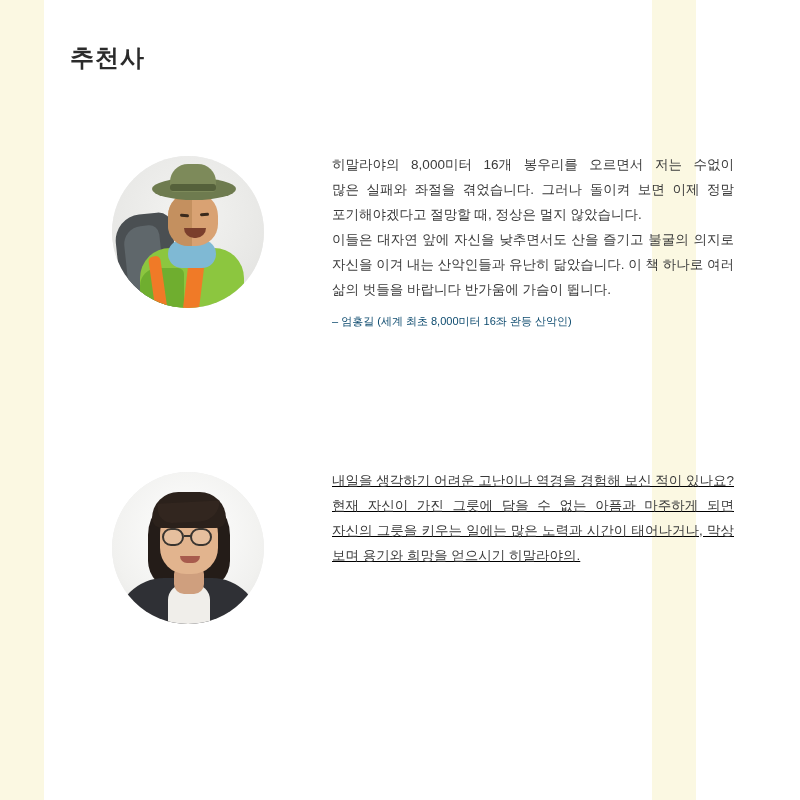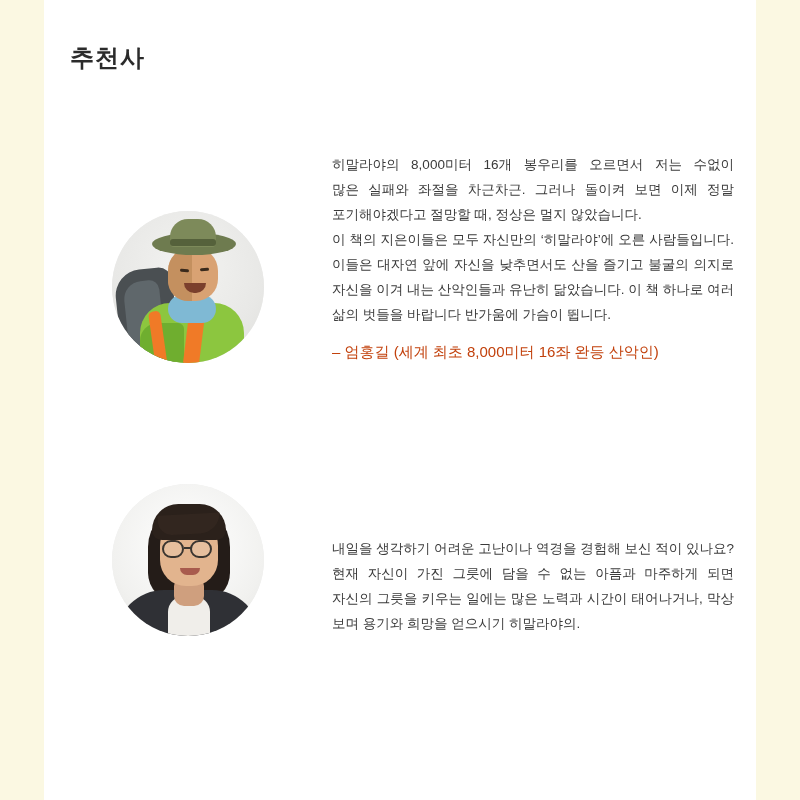--- a/index.html
+++ b/index.html
@@ -9,21 +9,21 @@
   }
   body {
     width: 800px;
     height: 800px;
     font-family: "Liberation Sans", sans-serif;
     background: #ffffff;
     overflow: hidden;
   }
   .page {
     position: relative;
-    width: 800px;
+    width: 696px;
     height: 800px;
     background: #ffffff;
   }
   
   .band {
     position: absolute;
     top: 0;
     height: 800px;
     background: #fbf8e2;
   }
@@ -46,24 +46,24 @@
     font-weight: bold;
     color: #2b2b2b;
     letter-spacing: 1px;
   }
 
   .testimonial {
     position: absolute;
     left: 0;
     width: 712px;
     display: flex;
-    align-items: flex-end;
+    align-items: flex-start;
   }
   .t1 { top: 152px; }
-  .t2 { top: 480px; }
+  .t2 { top: 468px; text-decoration: underline; }
 
   .avatar-wrap {
     width: 288px;
     display: flex;
     justify-content: center;
     padding-top: 4px;
   }
   .avatar {
     width: 152px;
     height: 152px;
@@ -82,23 +82,23 @@
     line-height: 25px;
     color: #3a3a3a;
     text-align: justify;
     text-align-last: justify;
     white-space: nowrap;
   }
   .quote-line.last {
     text-align-last: left;
   }
   .attribution {
-    margin-top: 14px;
-    font-size: 15px;
-    color: #c2410c;
+    margin-top: 8px;
+    font-size: 11px;
+    color: #0c4a6e;
     line-height: 22px;
   }
 
   
   .a1-bg {
     position: absolute; inset: 0;
     background: radial-gradient(circle at 50% 38%, #f3f3f1 0%, #e8e8e6 62%, #dededa 100%);
   }
   .a1-backpack {
     position: absolute; left: 6px; top: 58px; width: 58px; height: 96px;
@@ -227,23 +227,22 @@
           <div class="a1-eye-l"></div>
           <div class="a1-eye-r"></div>
           <div class="a1-mouth"></div>
           <div class="a1-hat"></div>
           <div class="a1-hat-top"></div>
           <div class="a1-hat-band"></div>
         </div>
       </div>
       <div class="quote-body">
         <div class="quote-line">히말라야의 8,000미터 16개 봉우리를 오르면서 저는 수없이</div>
-        <div class="quote-line">많은 실패와 좌절을 차근차근. 그러나 돌이켜 보면 이제 정말</div>
+        <div class="quote-line">많은 실패와 좌절을 겪었습니다. 그러나 돌이켜 보면 이제 정말</div>
         <div class="quote-line last">포기해야겠다고 절망할 때, 정상은 멀지 않았습니다.</div>
-        <div class="quote-line">이 책의 지은이들은 모두 자신만의 ‘히말라야’에 오른 사람들입니다.</div>
         <div class="quote-line">이들은 대자연 앞에 자신을 낮추면서도 산을 즐기고 불굴의 의지로</div>
         <div class="quote-line">자신을 이겨 내는 산악인들과 유난히 닮았습니다. 이 책 하나로 여러</div>
         <div class="quote-line last">삶의 벗들을 바랍니다 반가움에 가슴이 뜁니다.</div>
         <div class="attribution">– 엄홍길 (세계 최초 8,000미터 16좌 완등 산악인)</div>
       </div>
     </div>
 
     <div class="testimonial t2">
       <div class="avatar-wrap">
         <div class="avatar">

